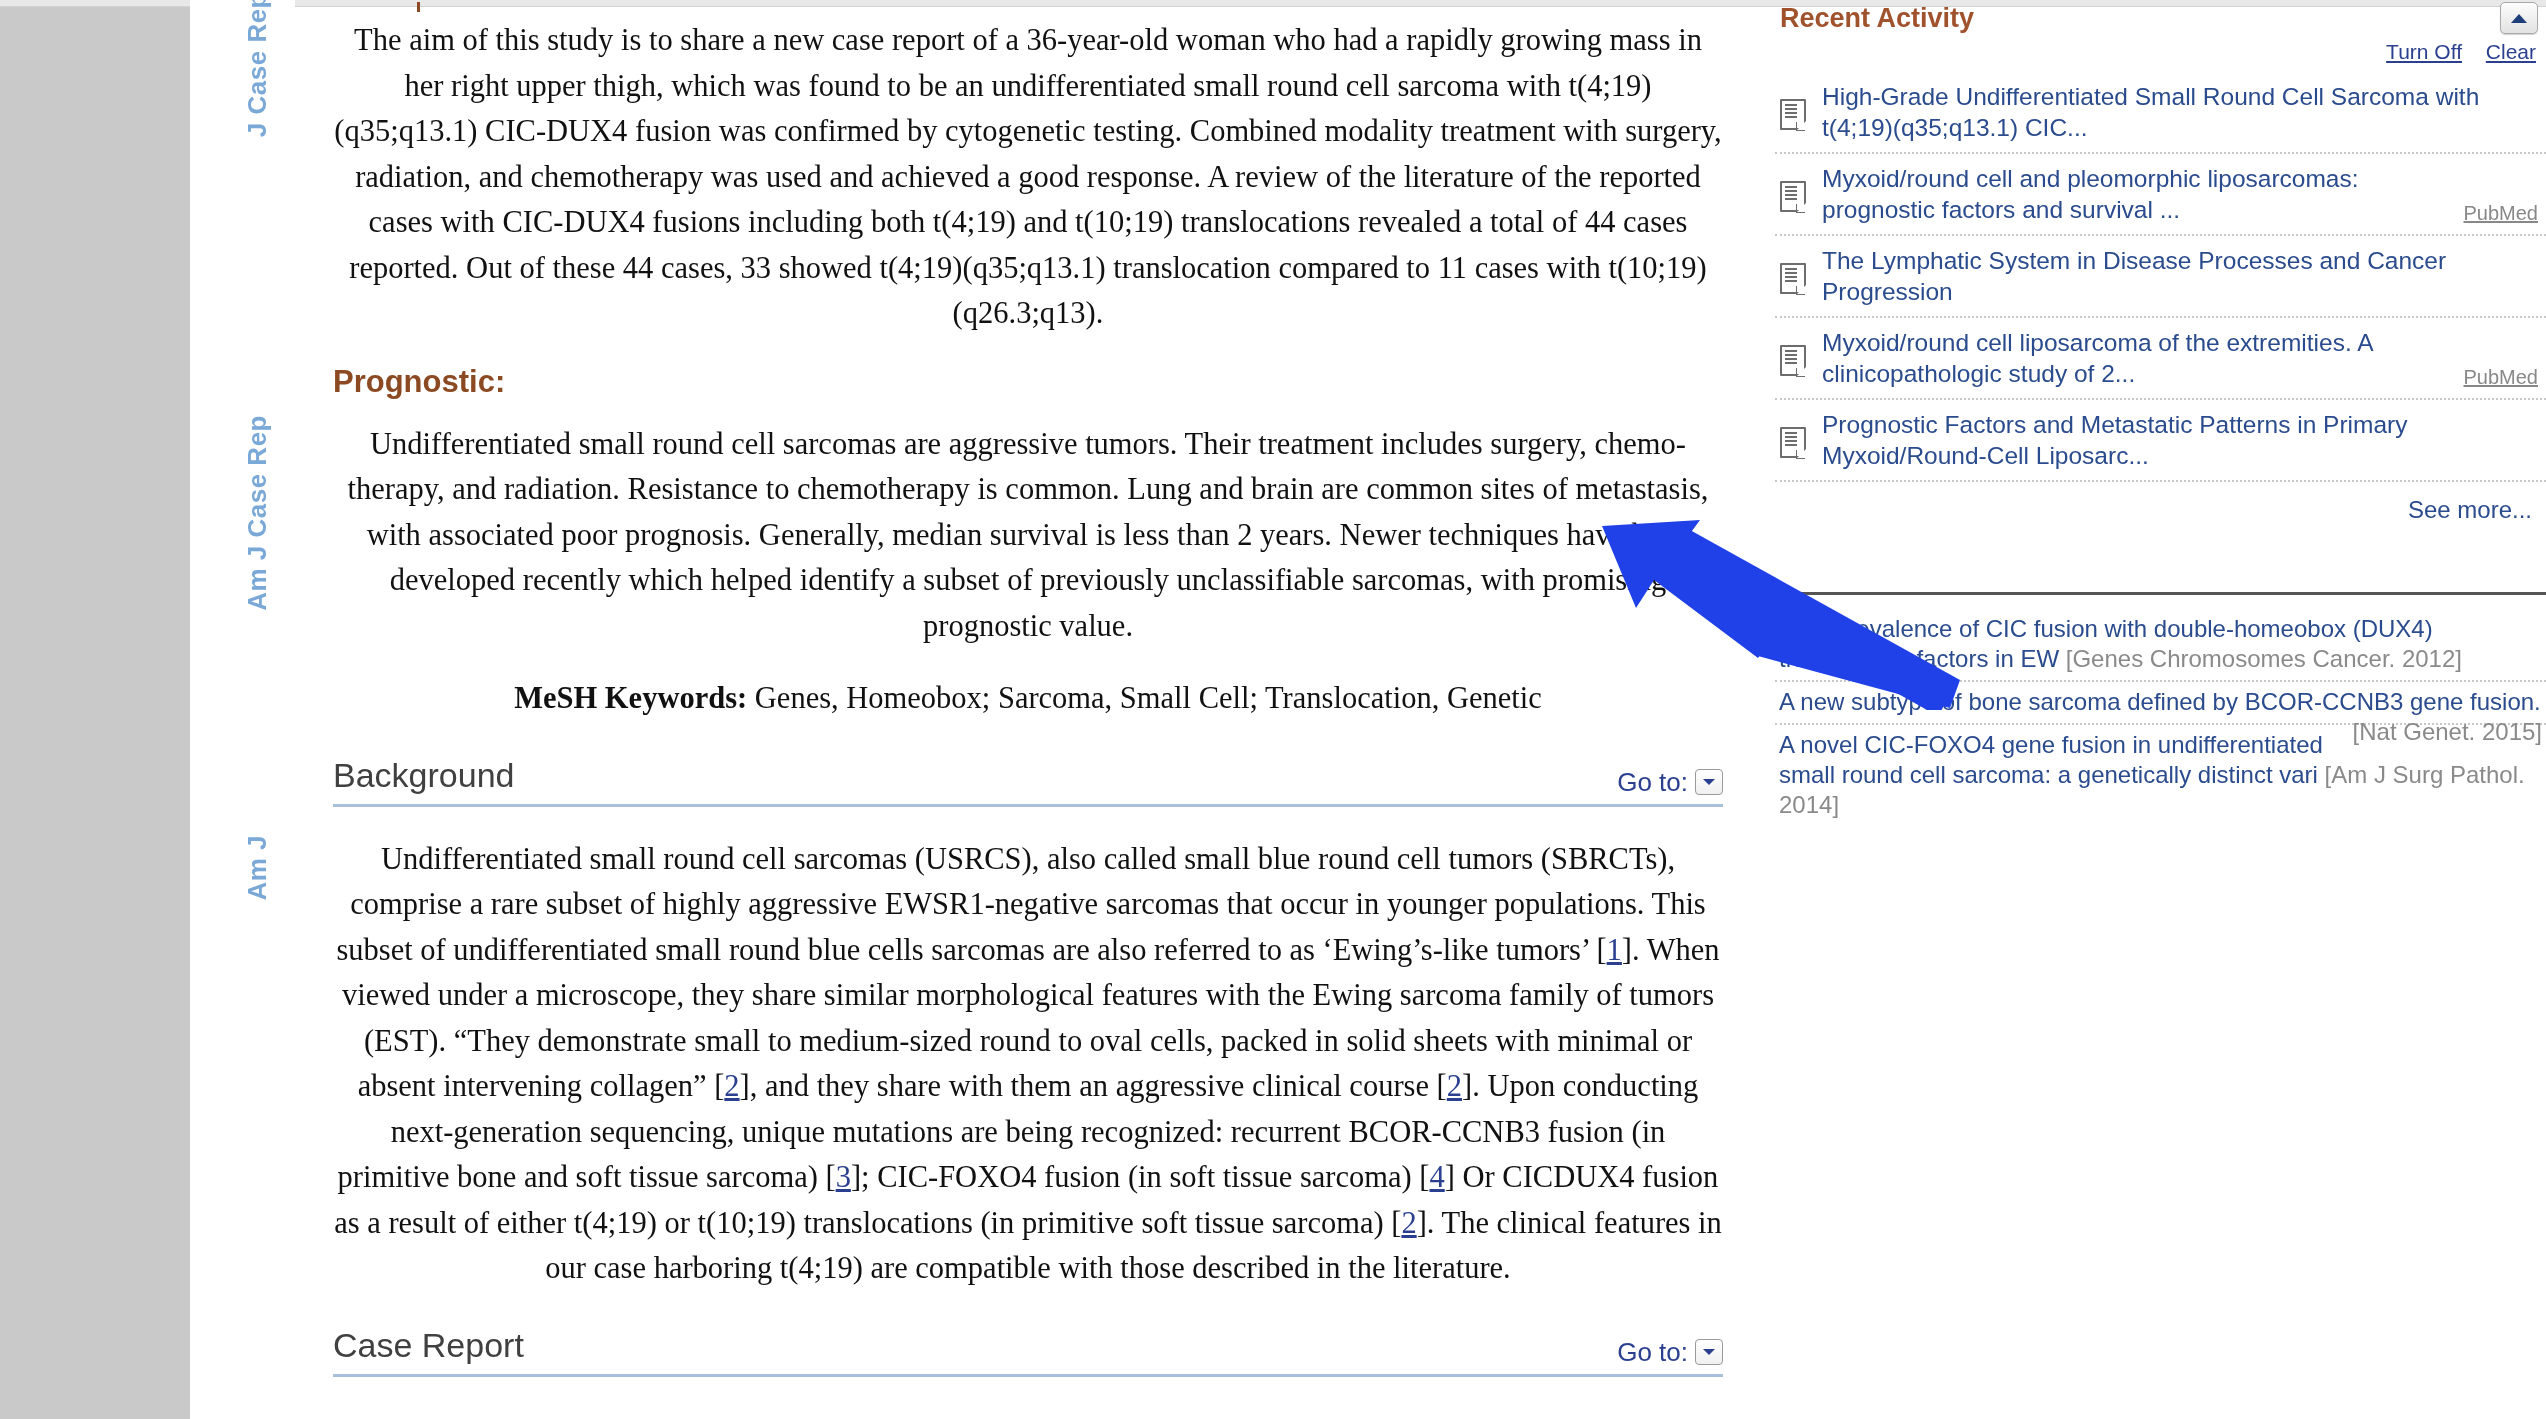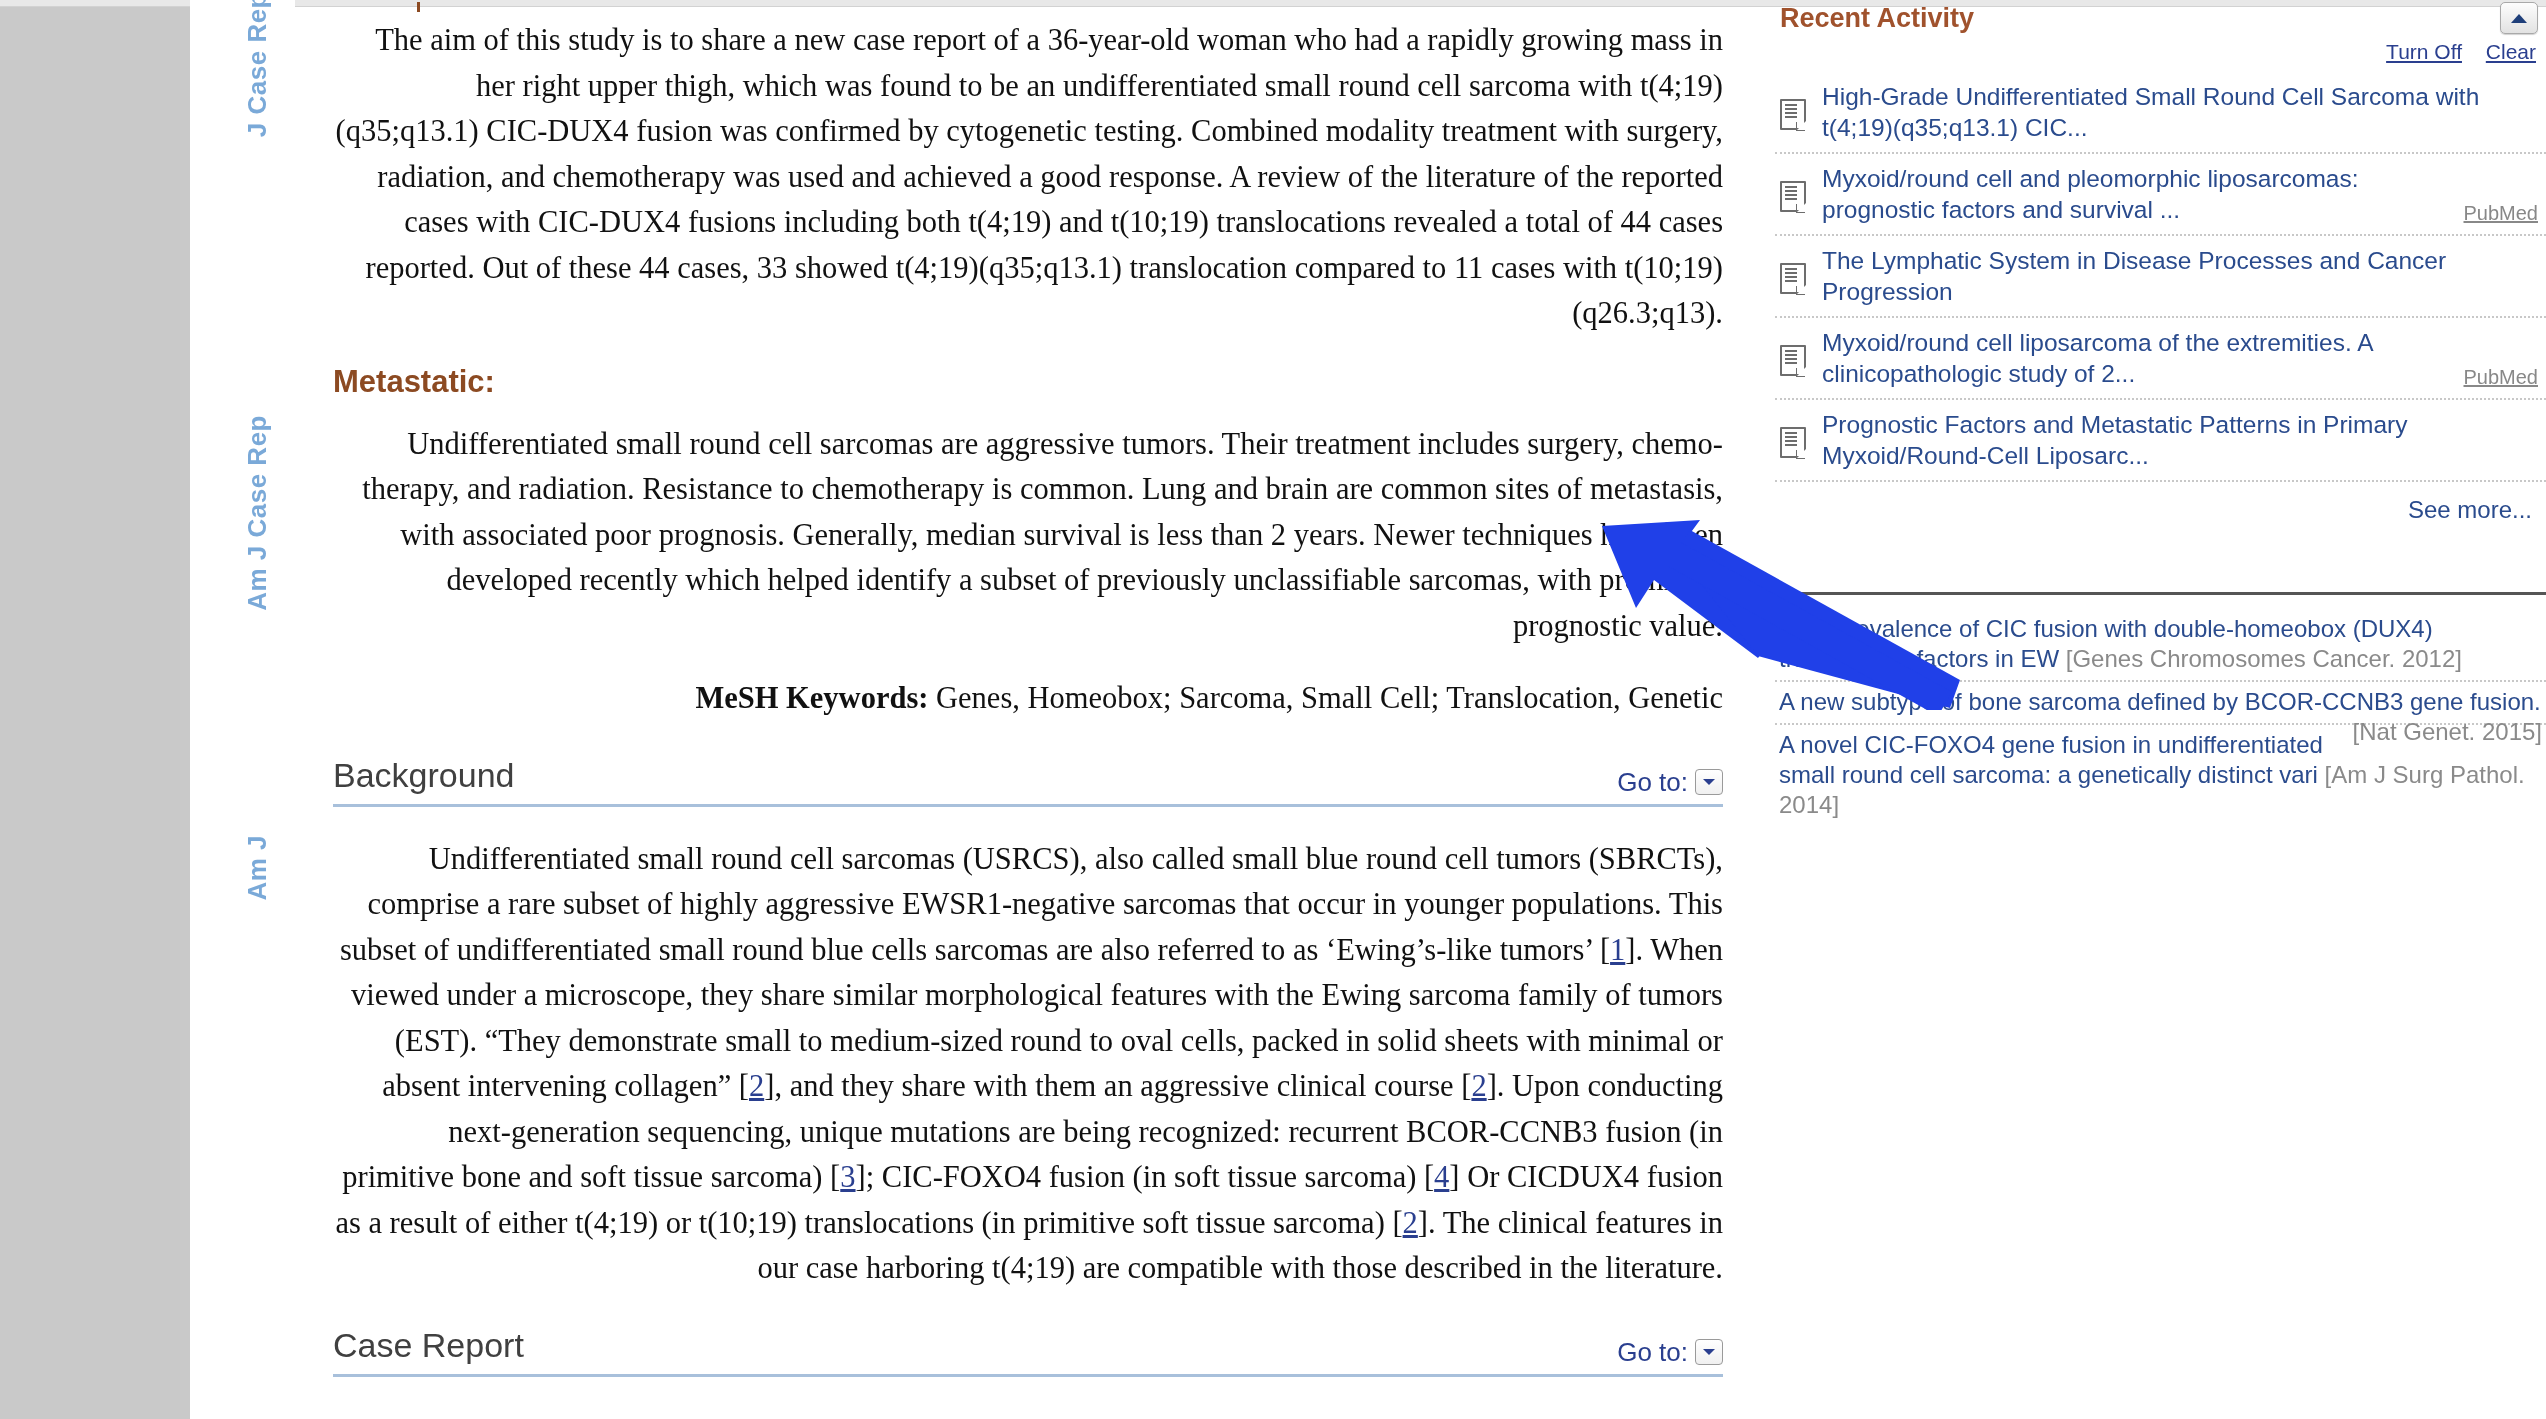--- a/index.html
+++ b/index.html
@@ -62,21 +62,21 @@
     position: absolute;
     left: 333px; top: 0;
     width: 1390px;
     color: #000;
   }
   #article p, #article .para {
     font-family: "Liberation Serif", serif;
     font-size: 30.5px;
     line-height: 45.5px;
     margin: 0 0 27px 0;
-    text-align: right;
+    text-align: center;
     color: #111;
   }
   .sec-head {
     font-family: "Liberation Sans", sans-serif;
     color: #404040;
     font-size: 34px;
     font-weight: normal;
     margin: 0;
     padding: 0;
     display: inline-block;
@@ -278,21 +278,21 @@
 </div>
 
 <div id="article">
 
   <div style="position:relative;height:18px;">
     <span class="tiny-tick"></span>
   </div>
 
   <p style="margin-top:0;">The aim of this study is to share a new case report of a 36-year-old woman who had a rapidly growing mass in her right upper thigh, which was found to be an undifferentiated small round cell sarcoma with t(4;19) (q35;q13.1) CIC-DUX4 fusion was confirmed by cytogenetic testing. Combined modality treatment with surgery, radiation, and chemotherapy was used and achieved a good response. A review of the literature of the reported cases with CIC-DUX4 fusions including both t(4;19) and t(10;19) translocations revealed a total of 44 cases reported. Out of these 44 cases, 33 showed t(4;19)(q35;q13.1) translocation compared to 11 cases with t(10;19)(q26.3;q13).</p>
 
-  <h3 class="subhead" style="margin-top:22px;">Metastatic:</h3>
+  <h3 class="subhead" style="margin-top:22px;">Prognostic:</h3>
 
   <p>Undifferentiated small round cell sarcomas are aggressive tumors. Their treatment includes surgery, chemo-therapy, and radiation. Resistance to chemotherapy is common. Lung and brain are common sites of metastasis, with associated poor prognosis. Generally, median survival is less than 2 years. Newer techniques have been developed recently which helped identify a subset of previously unclassifiable sarcomas, with promising prognostic value.</p>
 
   <p style="margin-bottom:34px;">
     <span class="bold">MeSH Keywords:</span><span> Genes, Homeobox; Sarcoma, Small Cell; Translocation, Genetic</span>
   </p>
 
   <div class="headrow">
     <h2 class="sec-head">Background</h2>
     <span class="goto">

